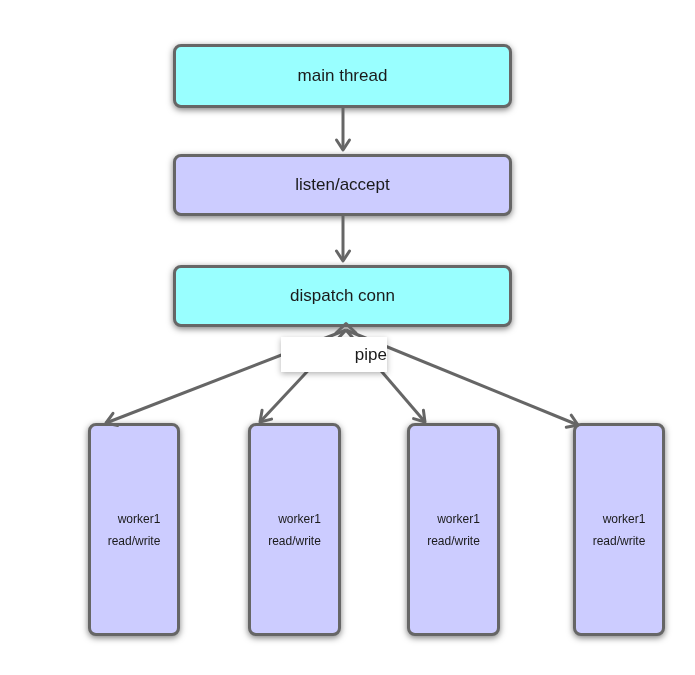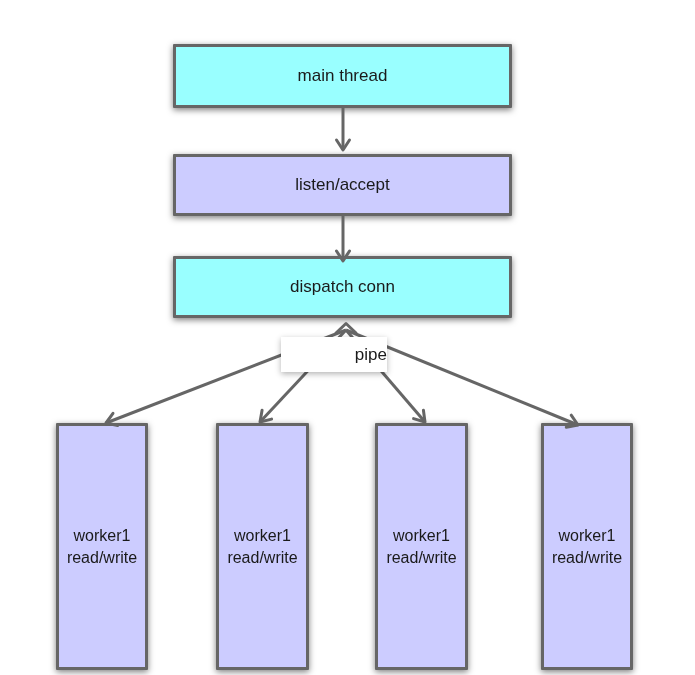--- a/index.html
+++ b/index.html
@@ -15,39 +15,40 @@
     background: #ffffff;
     overflow: hidden;
   }
   .node {
     position: absolute;
     box-sizing: border-box;
     border: 3px solid var(--border, #666666);
     display: flex;
     align-items: center;
     justify-content: center;
-    text-align: center;
+    text-align: right;
     color: var(--text, #1a1a1a);
     font-size: 17px;
     box-shadow: 0 2px 6px rgba(0,0,0,0.5);
     z-index: 1;
-    border-radius: 1px;
+    border-radius: 8px;
   }
   .cyan { background: var(--cyan, #99ffff); }
   .lavender { background: var(--lavender, #ccccff); }
 
   .node.main     { left: 173px; top: 44px;  width: 339px; height: 64px; }
   .node.listen   { left: 173px; top: 154px; width: 339px; height: 62px; }
-  .node.dispatch { left: 173px; top: 256px; width: 339px; height: 62px; }
+  .node.dispatch { left: 173px; top: 265px; width: 339px; height: 62px; }
 
   .node.worker {
     top: 423px;
-    height: 247px;
-    font-size: 16px;
+    height: 213px;
+    font-size: 12px;
     line-height: 22px;
+    margin-left: 32px;
   }
   .node.w1 { left: 56px;  width: 92px; }
   .node.w2 { left: 216px; width: 93px; }
   .node.w3 { left: 375px; width: 93px; }
   .node.w4 { left: 541px; width: 92px; }
 
   .pipe-label {
     position: absolute;
     left: 281px; top: 337px; width: 106px; height: 35px;
     background: var(--pipe_bg, #ffffff);

